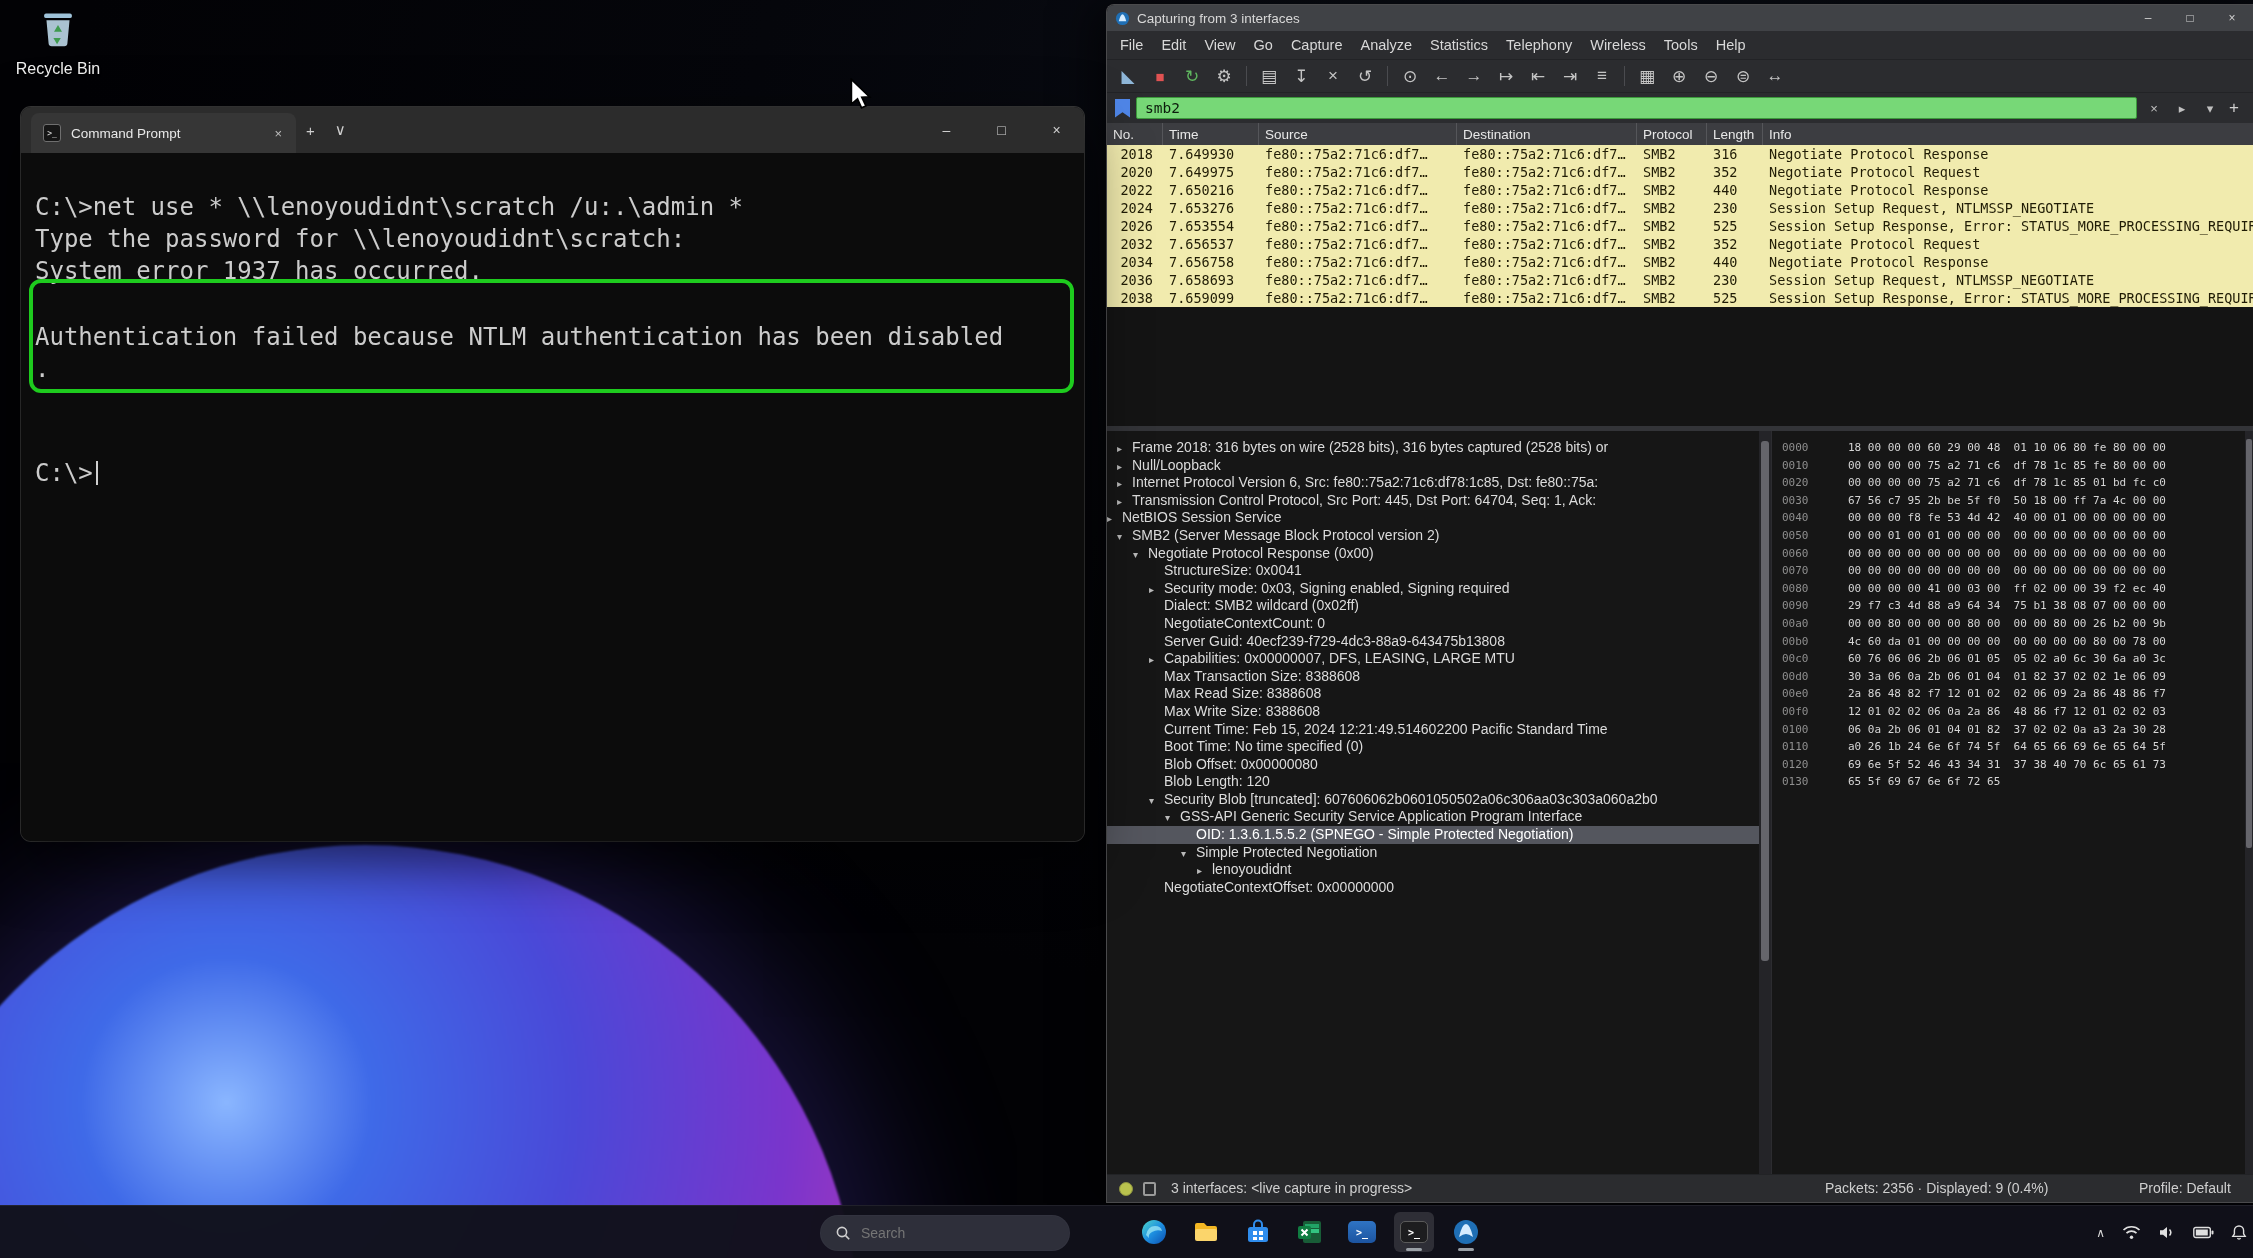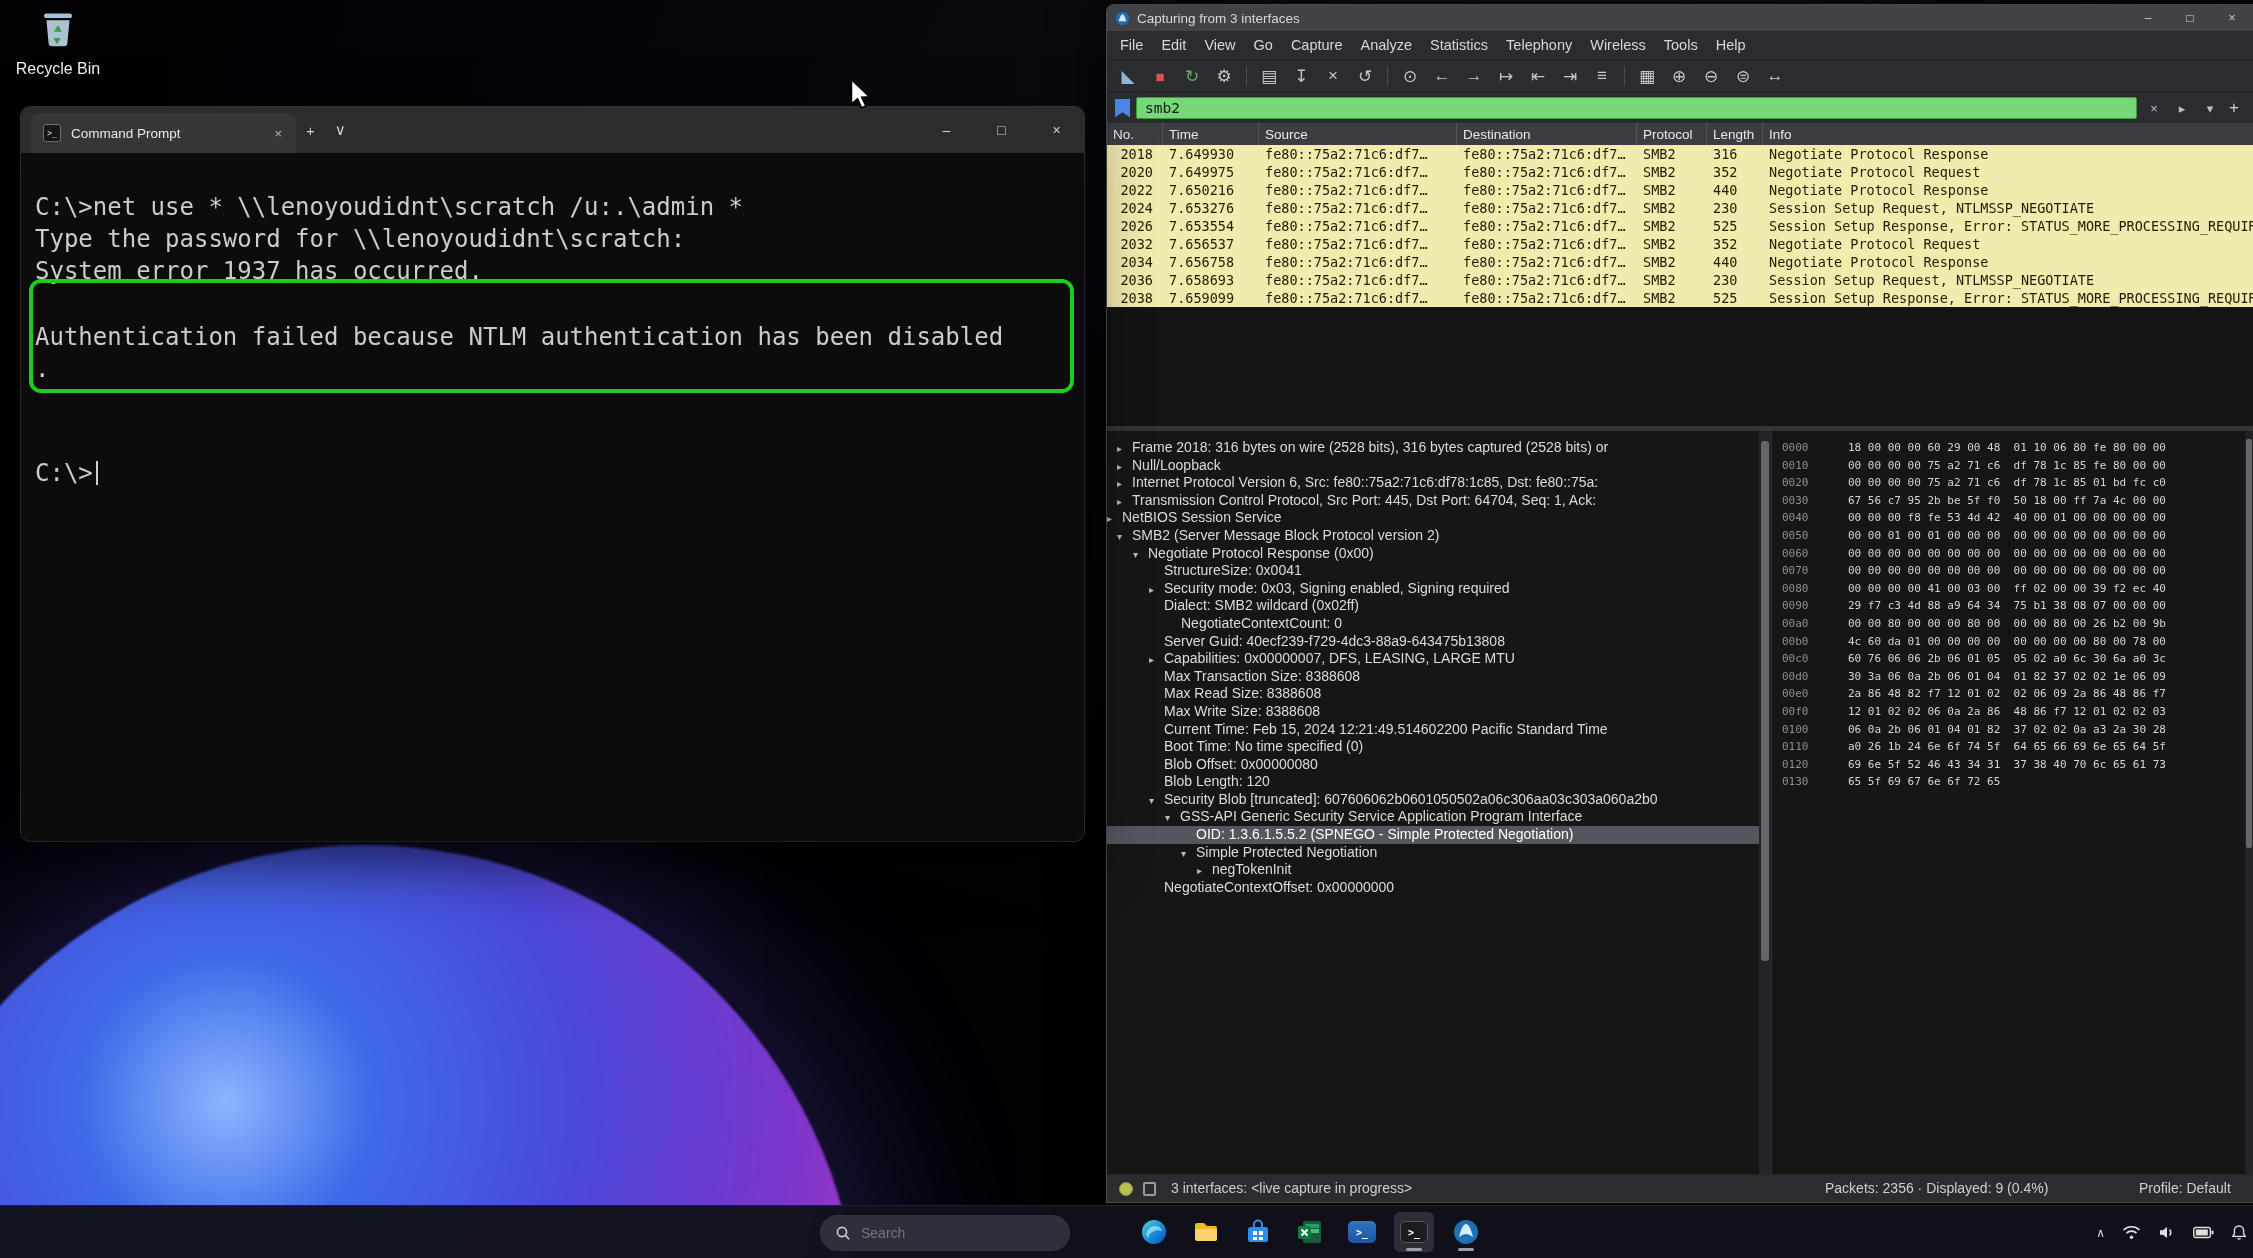--- a/index.html
+++ b/index.html
@@ -317,21 +317,21 @@
 
 
           <div class="det-row" style="padding-left: 26px;"><span class="det-arrow">▾</span><span>Negotiate Protocol Response (0x00)</span></div>
 
           <div class="det-row" style="padding-left: 42px;"><span class="det-arrow"></span><span>StructureSize: 0x0041</span></div>
 
           <div class="det-row" style="padding-left: 42px;"><span class="det-arrow">▸</span><span>Security mode: 0x03, Signing enabled, Signing required</span></div>
 
           <div class="det-row" style="padding-left: 42px;"><span class="det-arrow"></span><span>Dialect: SMB2 wildcard (0x02ff)</span></div>
 
-          <div class="det-row" style="padding-left: 42px; margin-left: 17px;"><span class="det-arrow"></span><span>NegotiateContextCount: 0</span></div>
+          <div class="det-row" style="padding-left: 42px;"><span class="det-arrow"></span><span>NegotiateContextCount: 0</span></div>
 
           <div class="det-row" style="padding-left: 42px;"><span class="det-arrow"></span><span>Server Guid: 40ecf239-f729-4dc3-88a9-643475b13808</span></div>
 
           <div class="det-row" style="padding-left: 42px;"><span class="det-arrow">▸</span><span>Capabilities: 0x00000007, DFS, LEASING, LARGE MTU</span></div>
 
           <div class="det-row" style="padding-left: 42px;"><span class="det-arrow"></span><span>Max Transaction Size: 8388608</span></div>
 
           <div class="det-row" style="padding-left: 42px;"><span class="det-arrow"></span><span>Max Read Size: 8388608</span></div>
 
           <div class="det-row" style="padding-left: 42px;"><span class="det-arrow"></span><span>Max Write Size: 8388608</span></div>
@@ -345,21 +345,21 @@
           <div class="det-row" style="padding-left: 42px;"><span class="det-arrow"></span><span>Blob Length: 120</span></div>
 
           <div class="det-row" style="padding-left: 42px;"><span class="det-arrow">▾</span><span>Security Blob [truncated]: 607606062b0601050502a06c306aa03c303a060a2b0</span></div>
 
           <div class="det-row" style="padding-left: 58px;"><span class="det-arrow">▾</span><span>GSS-API Generic Security Service Application Program Interface</span></div>
 
           <div class="det-row sel" style="padding-left: 74px;"><span class="det-arrow"></span><span>OID: 1.3.6.1.5.5.2 (SPNEGO - Simple Protected Negotiation)</span></div>
 
           <div class="det-row" style="padding-left: 74px;"><span class="det-arrow">▾</span><span>Simple Protected Negotiation</span></div>
 
-          <div class="det-row" style="padding-left: 90px;"><span class="det-arrow">▸</span><span>negTokenInit</span></div>
+          <div class="det-row" style="padding-left: 90px;"><span class="det-arrow">▸</span><span>lenoyoudidnt</span></div>
 
           <div class="det-row" style="padding-left: 42px;"><span class="det-arrow"></span><span>NegotiateContextOffset: 0x00000000</span></div>
         </div>
       <div class="ws-det-scroll">
           <div class="thumb"></div>
         </div>
       <div class="ws-hex">
 
           <div class="hex-row"><span class="hex-off">0000</span><span class="hex-bytes">18 00 00 00 60 29 00 48  01 10 06 80 fe 80 00 00</span></div>
 

